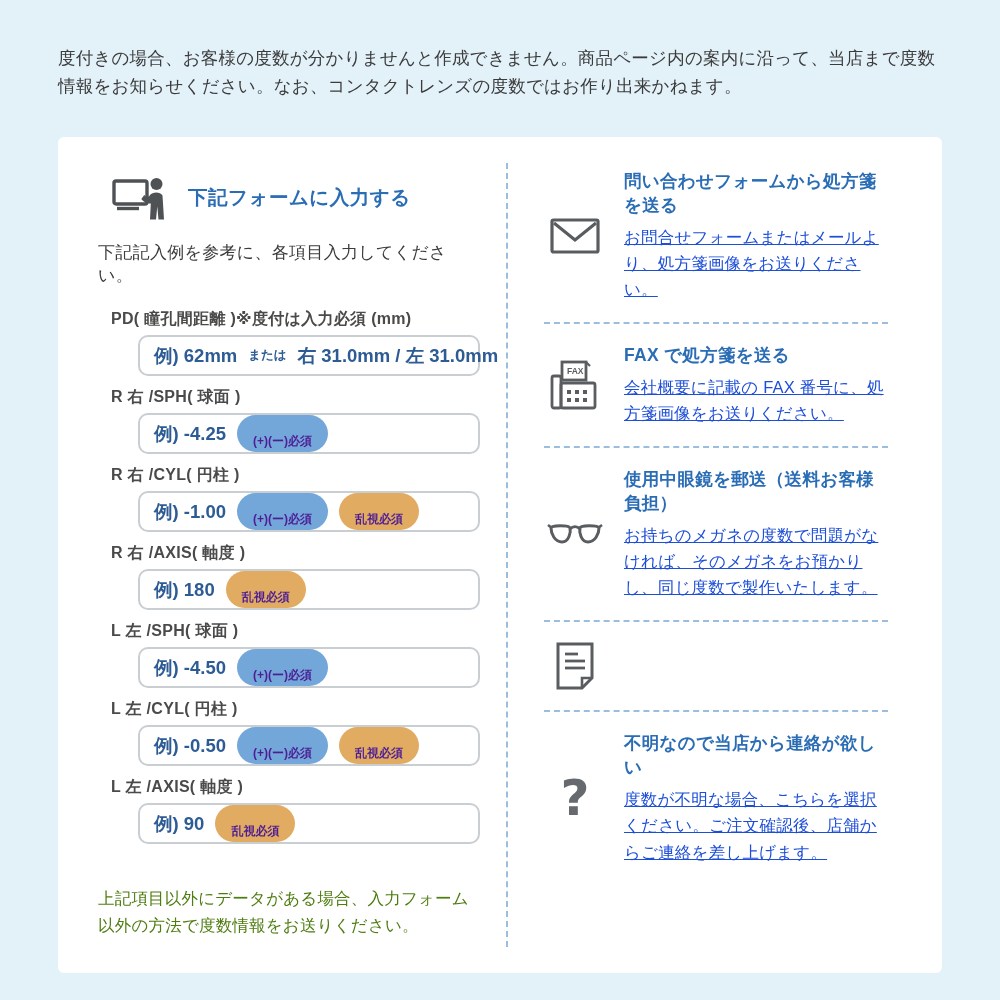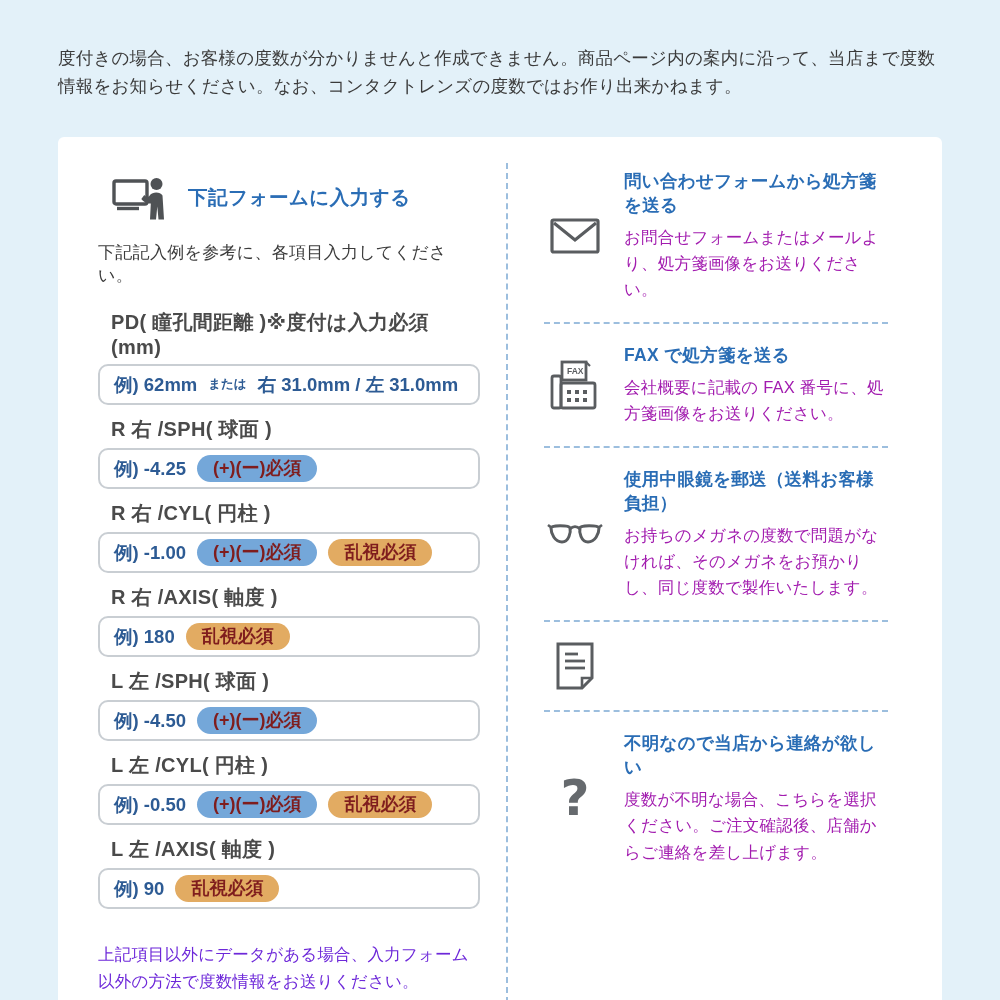--- a/index.html
+++ b/index.html
@@ -59,66 +59,67 @@
     letter-spacing:.5px;
   }
   .form-sub {
     font-size:17px;
     letter-spacing:.3px;
     color:#3b3b3b;
     margin-bottom:22px;
   }
   .field-group { margin-bottom:11px; }
   .field-label {
-    font-size:20px;
+    font-size:16px;
     font-weight:bold;
     color:#4a4a4a;
     padding-left:13px;
     margin-bottom:5px;
     letter-spacing:.3px;
   }
   .field-box {
     border:2px solid #c9ced3;
     border-radius:10px;
     background:#fff;
     height:41px;
     display:flex;
     align-items:center;
     gap:11px;
     padding:0 14px;
+    margin-left:40px;
   }
   .ex {
     color:#2d5b94;
     font-size:18.5px;
     font-weight:bold;
     white-space:nowrap;
   }
   .ex-small {
     color:#2d5b94;
     font-size:12.5px;
     font-weight:bold;
     white-space:nowrap;
   }
   .badge {
-    color:#7f1d1d;
-    font-size:18px;
+    color:#4c1d95;
+    font-size:12px;
     font-weight:bold;
     border-radius:999px;
-    padding:4px 16px 5px 16px;
+    padding:20px 16px 5px 16px;
     white-space:nowrap;
     line-height:1;
   }
   .badge-blue   { background:#74a7d9; }
   .badge-orange { background:#e2ab62; }
   .form-note {
-    margin-top:32px;
+    margin-top:41px;
     font-size:16.5px;
     line-height:1.65;
     letter-spacing:.2px;
-    color:#6d28d9;
+    color:#4d7c0f;
   }
 
   
   .method { display:flex; align-items:center; gap:18px; }
   .method-icon {
     width:62px;
     min-width:62px;
     display:flex;
     justify-content:center;
   }
@@ -126,21 +127,22 @@
     color:#2a6db5;
     font-size:17.5px;
     font-weight:bold;
     letter-spacing:.3px;
     margin-bottom:7px;
   }
   .method-desc {
     font-size:16.5px;
     line-height:1.6;
     letter-spacing:.2px;
-    color:#a21caf;
+    color:#1d4ed8;
+    text-decoration:underline;
   }
   .method-divider {
     border-bottom:2px dashed #9cbede;
     margin:19px 0 19px 0;
   }
   .qmark {
     font-size:50px;
     font-weight:bold;
     color:#666a6e;
     font-family:"DejaVu Sans",sans-serif;

